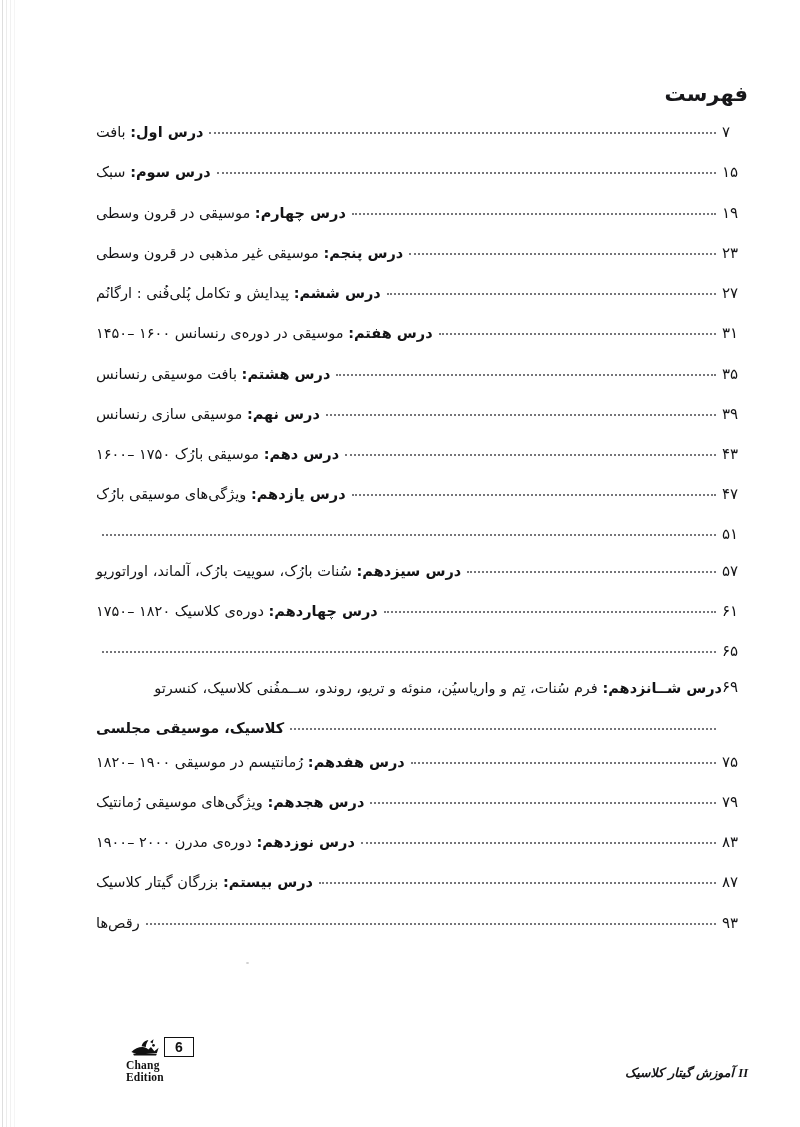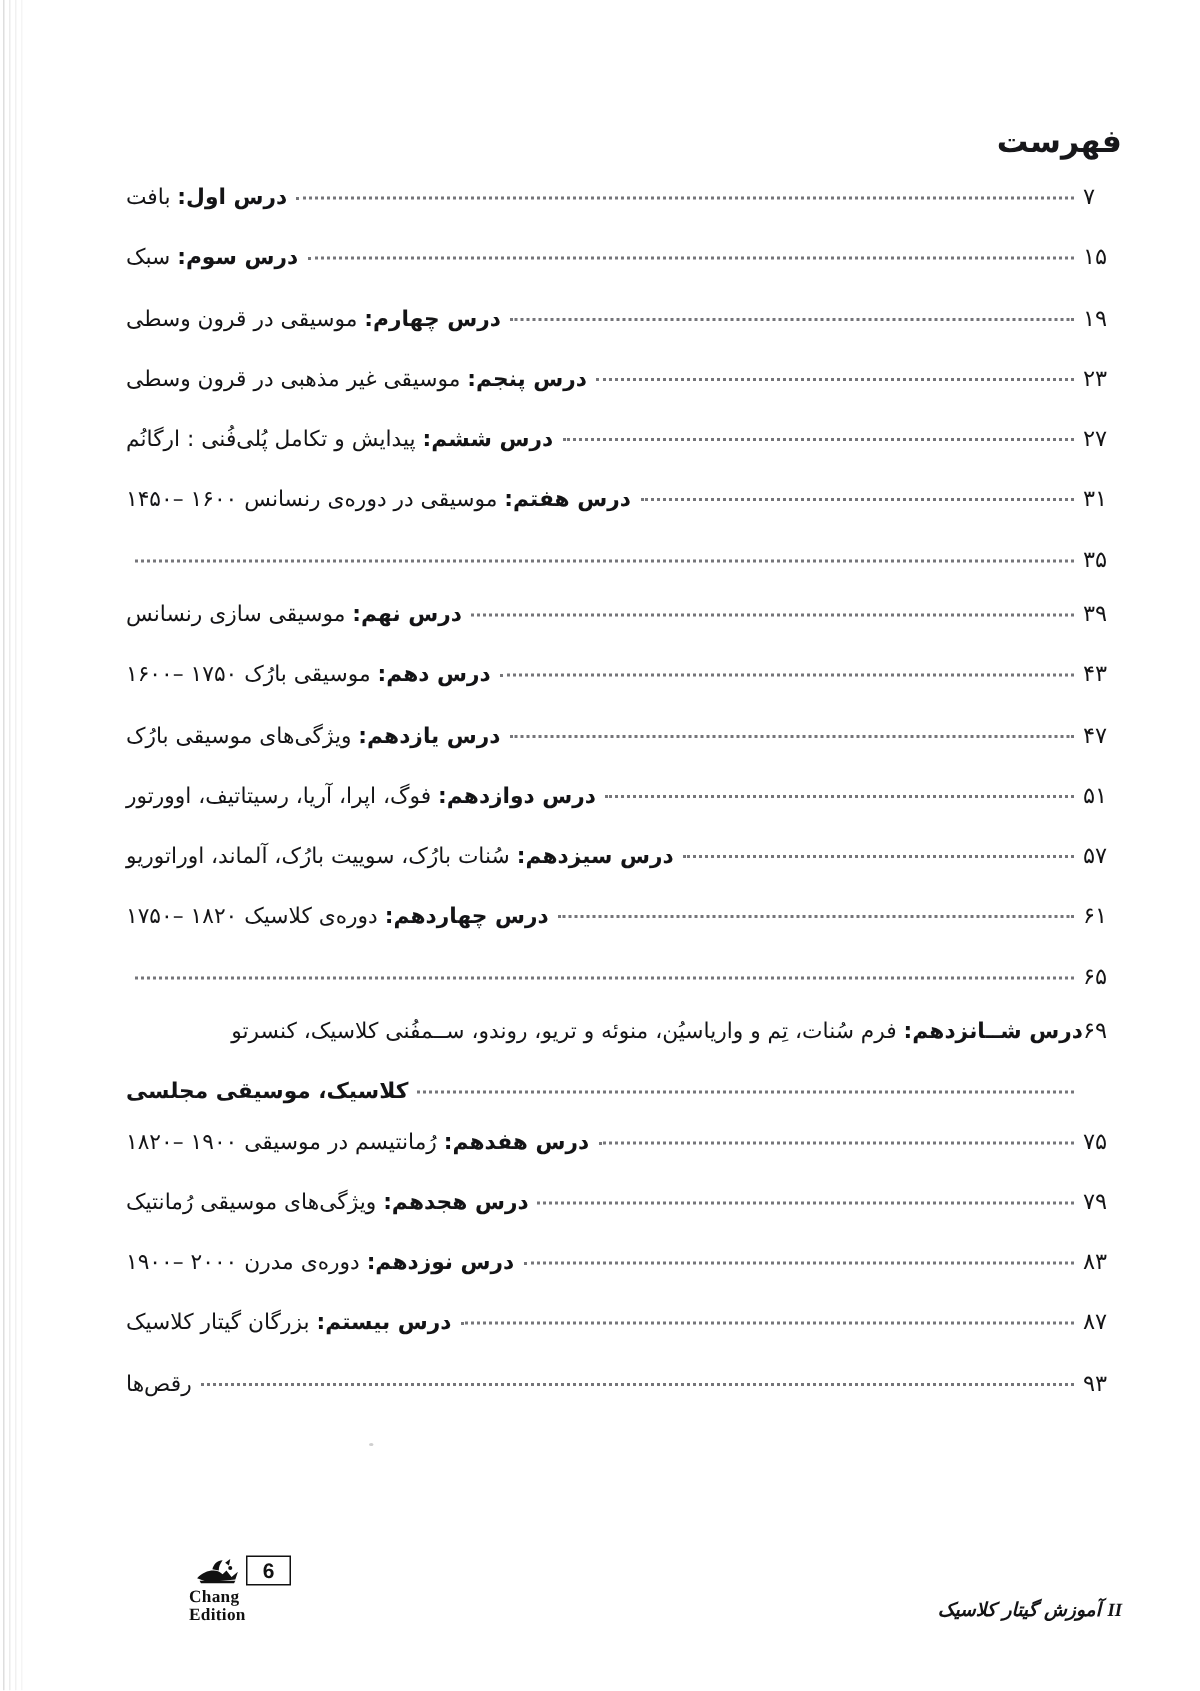--- a/index.html
+++ b/index.html
@@ -44,21 +44,21 @@
     font-weight: bold;
     color: #17171a;
     letter-spacing: 0;
   }
 
   
   .toc-list {
     position: absolute;
     top: 122px;
     right: 52px;
-    left: 84px;
+    left: 96px;
   }
 
   .toc-row {
     display: flex;
     flex-direction: row-reverse;
     align-items: baseline;
     width: 100%;
     margin-bottom: 18.5px;
     color: #1a1a1c;
   }
@@ -245,40 +245,40 @@
         <span class="toc-text"><span class="lesson">درس ششم:</span><span class="body"> پیدایش و تکامل پُلی‌فُنی : ارگانُم</span></span>
         <span class="leader"></span>
         <span class="toc-page">۲۷</span>
       </div>
       <div class="toc-row">
         <span class="toc-text"><span class="lesson">درس هفتم:</span><span class="body"> موسیقی در دوره‌ی رنسانس ۱۶۰۰ –۱۴۵۰</span></span>
         <span class="leader"></span>
         <span class="toc-page">۳۱</span>
       </div>
       <div class="toc-row">
+        <span class="toc-text"><span class="lesson">درس هشتم:</span><span class="body"> بافت موسیقی رنسانس</span></span>
         <span class="leader"></span>
         <span class="toc-page">۳۵</span>
       </div>
       <div class="toc-row">
         <span class="toc-text"><span class="lesson">درس نهم:</span><span class="body"> موسیقی سازی رنسانس</span></span>
         <span class="leader"></span>
         <span class="toc-page">۳۹</span>
       </div>
       <div class="toc-row">
         <span class="toc-text"><span class="lesson">درس دهم:</span><span class="body"> موسیقی بارُک  ۱۷۵۰ –۱۶۰۰</span></span>
         <span class="leader"></span>
         <span class="toc-page">۴۳</span>
       </div>
       <div class="toc-row">
         <span class="toc-text"><span class="lesson">درس یازدهم:</span><span class="body"> ویژگی‌های موسیقی بارُک</span></span>
         <span class="leader"></span>
         <span class="toc-page">۴۷</span>
       </div>
       <div class="toc-row">
-        <span class="toc-text"><span class="lesson">درس دوازدهم:</span><span class="body"> فوگ، اپرا، آریا، رسیتاتیف، اوورتور</span></span>
         <span class="leader"></span>
         <span class="toc-page">۵۱</span>
       </div>
       <div class="toc-row">
         <span class="toc-text"><span class="lesson">درس سیزدهم:</span><span class="body"> سُنات بارُک، سوییت بارُک، آلماند، اوراتوریو</span></span>
         <span class="leader"></span>
         <span class="toc-page">۵۷</span>
       </div>
       <div class="toc-row">
         <span class="toc-text"><span class="lesson">درس چهاردهم:</span><span class="body"> دوره‌ی کلاسیک  ۱۸۲۰ –۱۷۵۰</span></span>

